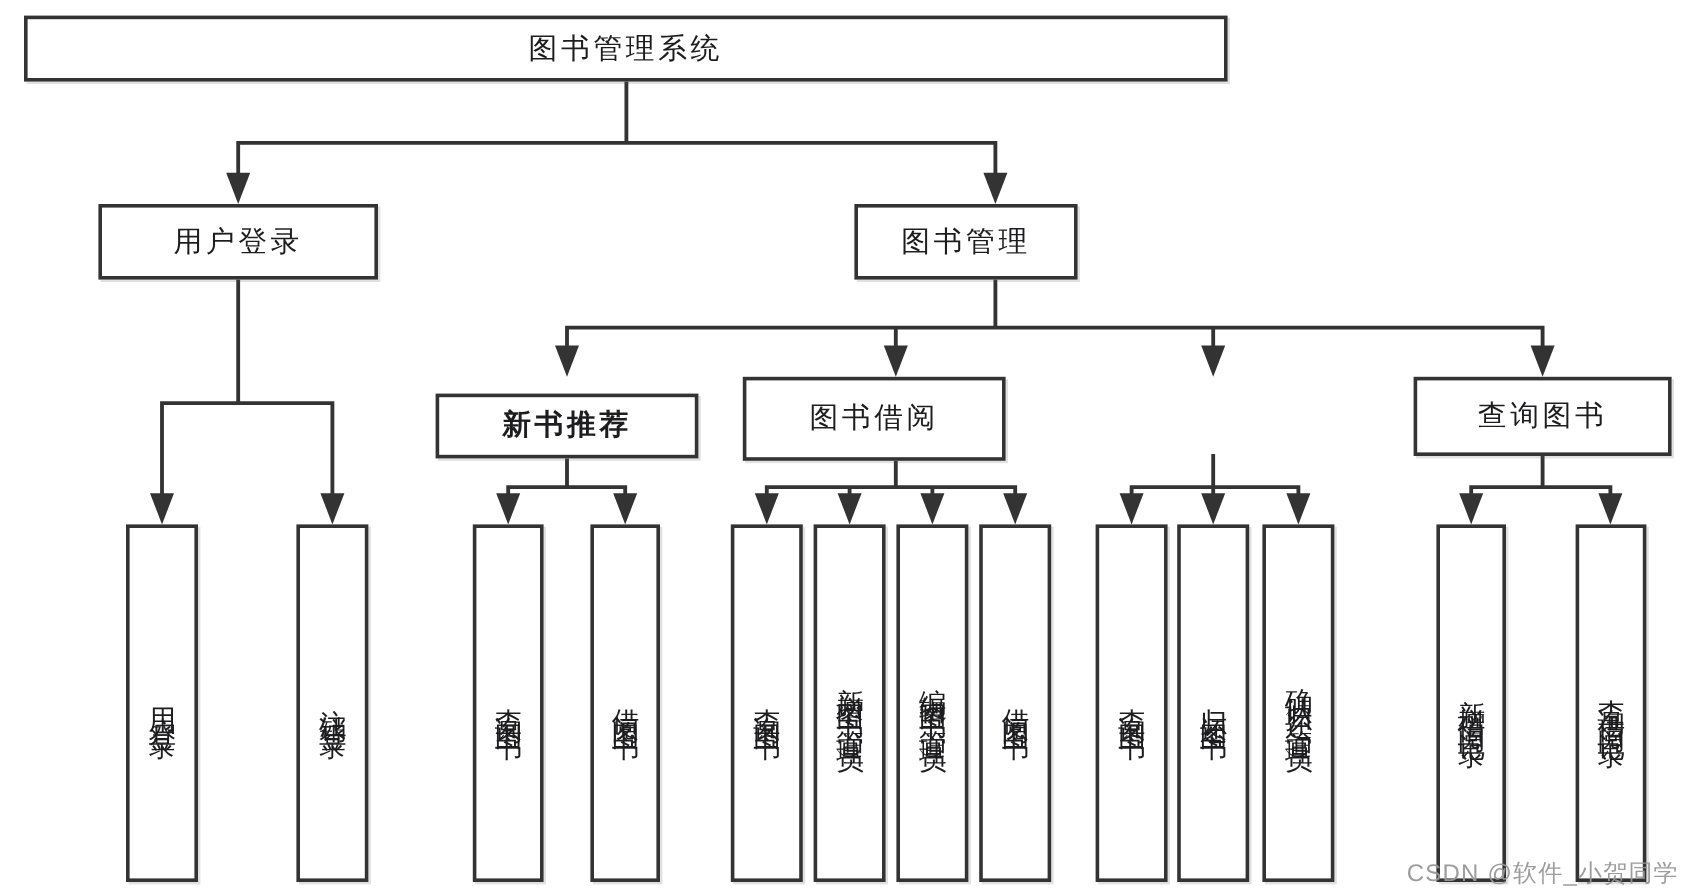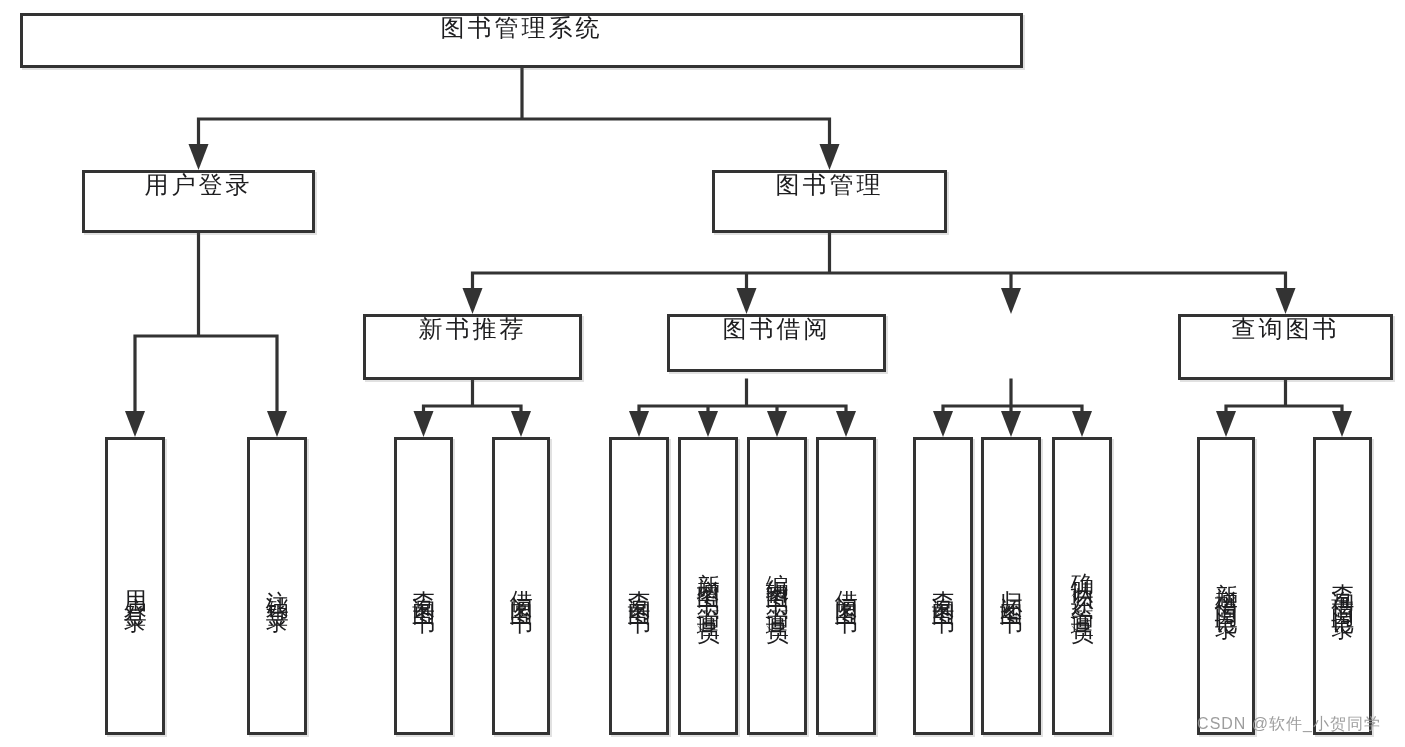--- a/index.html
+++ b/index.html
@@ -23,20 +23,21 @@
     width: 1405px;
     height: 747px;
     pointer-events: none;
   }
   .node {
     position: absolute;
     box-sizing: border-box;
     background: #ffffff;
     border: 3px solid #333333;
     display: flex;
+    align-items: center;
     justify-content: center;
     text-align: center;
     box-shadow: 2px 2px 0 rgba(90, 90, 90, 0.18);
   }
   .h {
     font-size: 24px;
     letter-spacing: 3px;
     white-space: nowrap;
     line-height: 1;
   }
@@ -44,22 +45,22 @@
     writing-mode: vertical-lr;
     text-orientation: mixed;
     font-size: 23px;
     letter-spacing: 7px;
     line-height: 1.2;
     white-space: nowrap;
   }
   .watermark {
     position: absolute;
     top: 714px;
-    right: 24px;
-    font-size: 16px;
+    right: 6px;
+    font-size: 20px;
     letter-spacing: 1px;
     color: rgba(152, 152, 152, 0.95);
     white-space: nowrap;
     z-index: 5;
   }
 </style>
 </head>
 <body>
 
 <div class="canvas">
@@ -97,28 +98,28 @@
     </g>
   </svg>
 
   <div class="node" style="left:20px; top:13px; width:1003px; height:55px;">
     <span class="h">图书管理系统</span>
   </div>
 
   <div class="node" style="left:82px; top:170px; width:233px; height:63px;">
     <span class="h">用户登录</span>
   </div>
-  <div class="node" style="left:712px; top:170px; width:235px; height:63px;">
+  <div class="node" style="left:712px; top:170px; width:186px; height:63px;">
     <span class="h">图书管理</span>
   </div>
 
-  <div class="node" style="left:363px; top:314px; width:219px; height:66px;">
+  <div class="node" style="left:363px; top:328px; width:219px; height:54px;font-weight:bold;">
     <span class="h">新书推荐</span>
   </div>
-  <div class="node" style="left:667px; top:314px; width:219px; height:58px;">
+  <div class="node" style="left:619px; top:314px; width:219px; height:70px;">
     <span class="h">图书借阅</span>
   </div>
   <div class="node" style="left:1178px; top:314px; width:215px; height:66px;">
     <span class="h">查询图书</span>
   </div>
 
   <div class="node leaf" style="left:105px; top:437px; width:60px; height:298px;">
     <span class="v">用户登录</span>
   </div>
   <div class="node leaf" style="left:247px; top:437px; width:60px; height:298px;">

